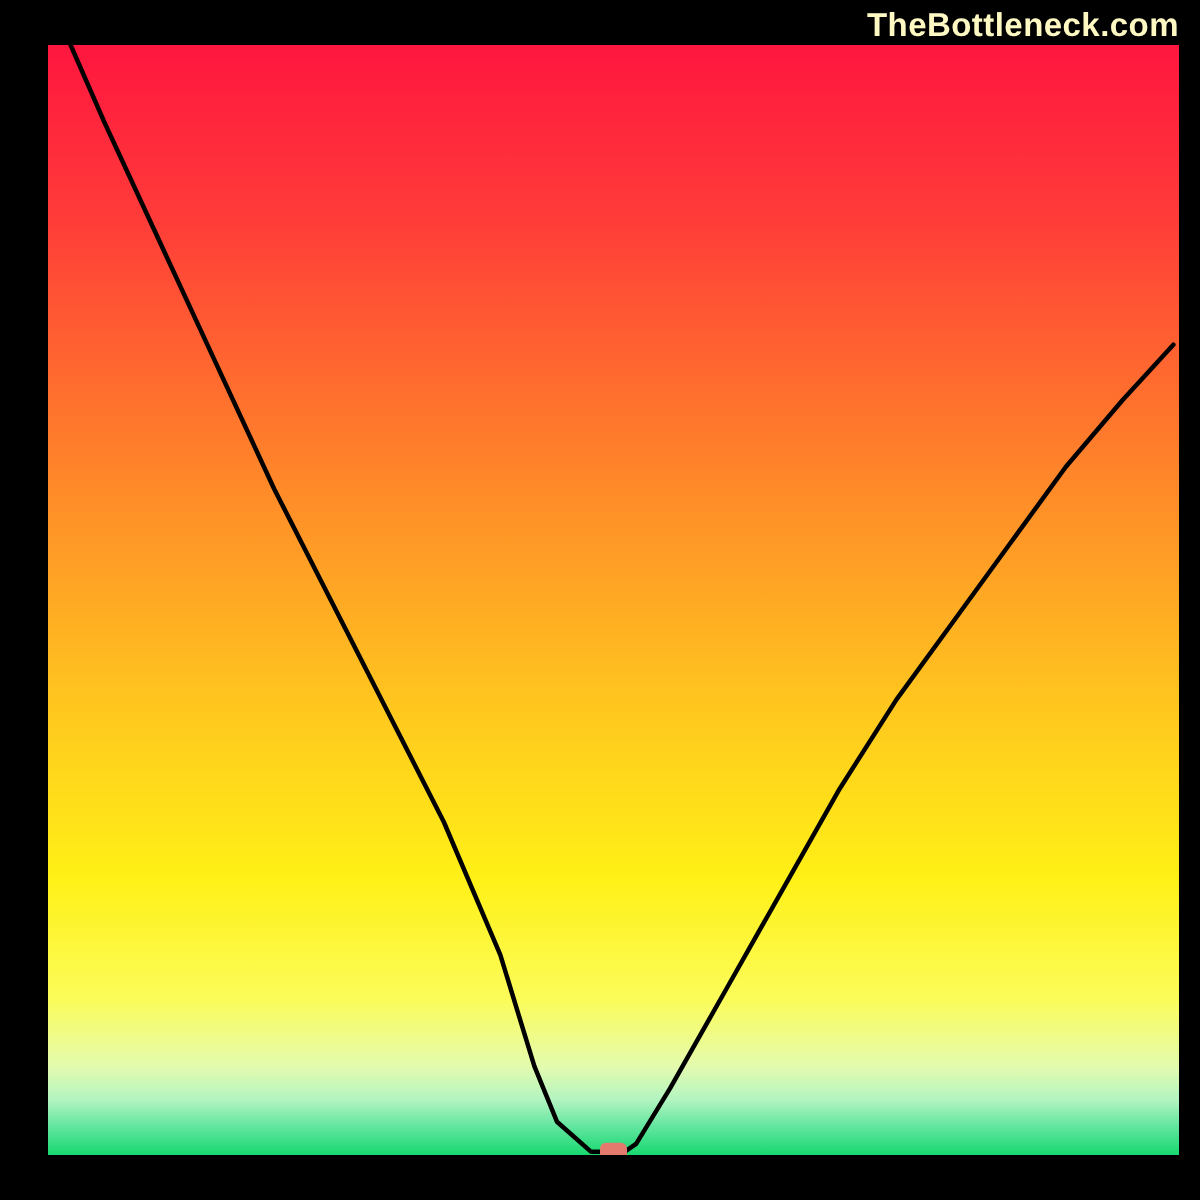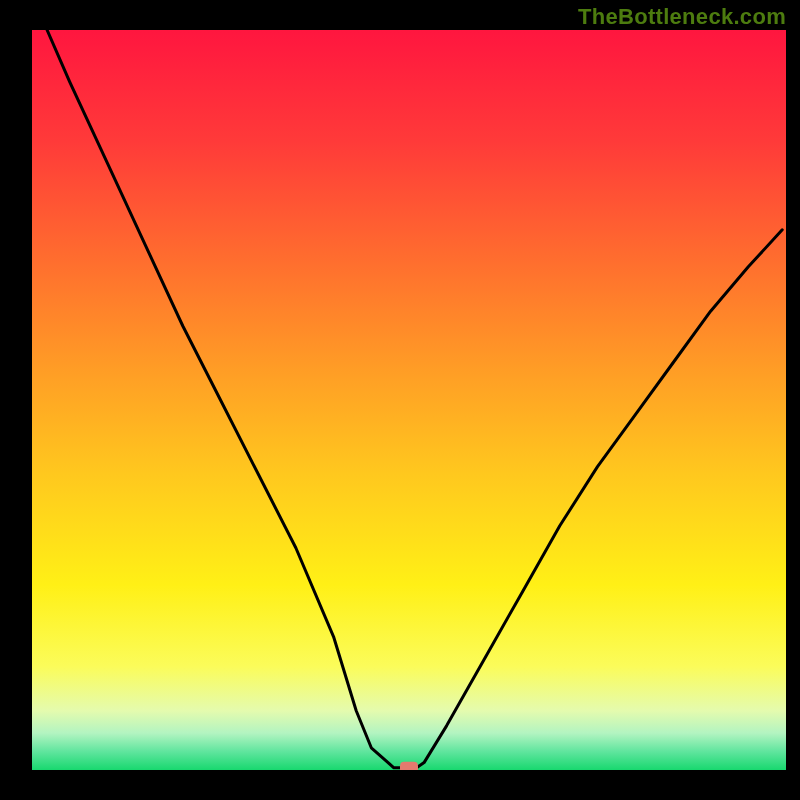--- a/index.html
+++ b/index.html
@@ -27,21 +27,21 @@
   }
   .plot-area svg {
     display: block;
     width: 100%;
     height: 100%;
   }
   .watermark {
     position: absolute;
     top: 4px;
     right: 14px;
-    color: #4d7c0f;
+    color: #fef9c3;
     font-size: 22px;
     font-weight: 600;
     letter-spacing: 0.3px;
   }
 </style>
 </head>
 <body>
 
 <div class="chart-container">
 

